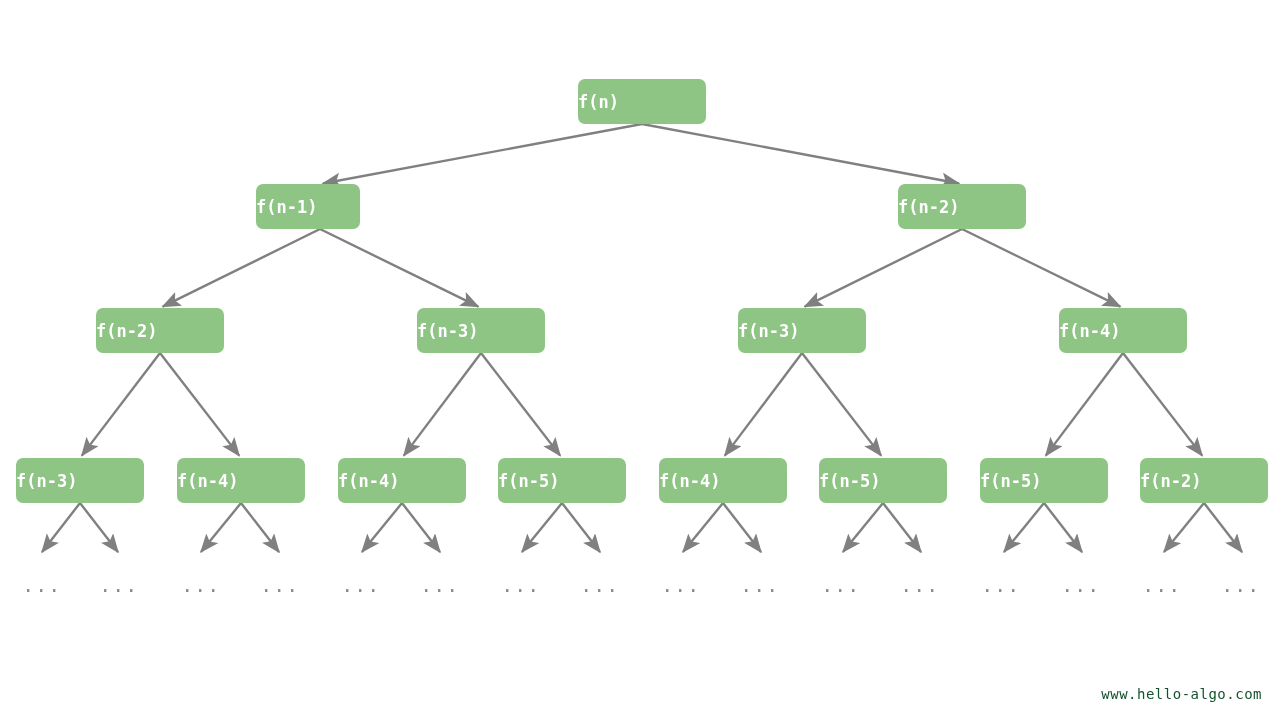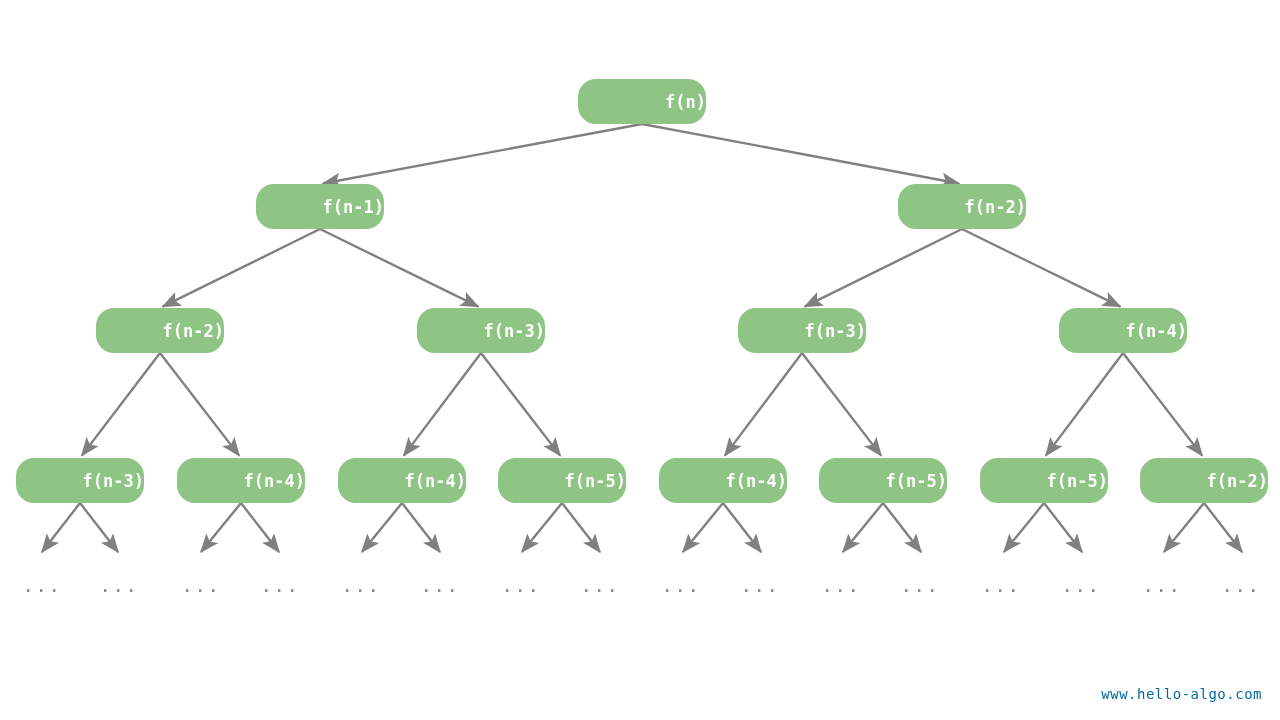--- a/index.html
+++ b/index.html
@@ -21,23 +21,23 @@
     top: 0;
     width: 1280px;
     height: 720px;
     pointer-events: none;
   }
   .node {
     position: absolute;
     box-sizing: border-box;
     display: flex;
     align-items: center;
-    justify-content: flex-end;
+    justify-content: flex-start;
     background: #8ec484;
-    border-radius: 18px;
+    border-radius: 7px;
     color: #ffffff;
     font-family: "DejaVu Sans Mono", "Liberation Mono", monospace;
     font-size: 17px;
     font-weight: bold;
     letter-spacing: 0px;
     white-space: nowrap;
     user-select: none;
   }
   .ellipsis {
     position: absolute;
@@ -105,21 +105,21 @@
         <line x1="1044" y1="503" x2="1082" y2="552" stroke="#808080" stroke-width="2.4" marker-end="url(#arrowhead)"></line>
         <line x1="1204" y1="503" x2="1164" y2="552" stroke="#808080" stroke-width="2.4" marker-end="url(#arrowhead)"></line>
         <line x1="1204" y1="503" x2="1242" y2="552" stroke="#808080" stroke-width="2.4" marker-end="url(#arrowhead)"></line>
       </g>
   </svg>
 
   <div id="node-layer">
       <div class="node" style="left: 578px; top: 79px; width: 128px; height: 45px; background: rgb(142, 196, 132); color: rgb(255, 255, 255);">
         <span>f(n)</span>
       </div>
-      <div class="node" style="left: 256px; top: 184px; width: 128px; height: 45px; background: rgb(142, 196, 132); color: rgb(255, 255, 255); padding-left: 24px;">
+      <div class="node" style="left: 256px; top: 184px; width: 104px; height: 45px; background: rgb(142, 196, 132); color: rgb(255, 255, 255);">
         <span>f(n-1)</span>
       </div>
       <div class="node" style="left: 898px; top: 184px; width: 128px; height: 45px; background: rgb(142, 196, 132); color: rgb(255, 255, 255);">
         <span>f(n-2)</span>
       </div>
       <div class="node" style="left: 96px; top: 308px; width: 128px; height: 45px; background: rgb(142, 196, 132); color: rgb(255, 255, 255);">
         <span>f(n-2)</span>
       </div>
       <div class="node" style="left: 417px; top: 308px; width: 128px; height: 45px; background: rgb(142, 196, 132); color: rgb(255, 255, 255);">
         <span>f(n-3)</span>
@@ -167,15 +167,15 @@
       <div class="ellipsis" style="left: 681px; top: 585px; transform: translate(-50%, -50%); color: rgb(138, 138, 138);">...</div>
       <div class="ellipsis" style="left: 760px; top: 585px; transform: translate(-50%, -50%); color: rgb(138, 138, 138);">...</div>
       <div class="ellipsis" style="left: 841px; top: 585px; transform: translate(-50%, -50%); color: rgb(138, 138, 138);">...</div>
       <div class="ellipsis" style="left: 920px; top: 585px; transform: translate(-50%, -50%); color: rgb(138, 138, 138);">...</div>
       <div class="ellipsis" style="left: 1001px; top: 585px; transform: translate(-50%, -50%); color: rgb(138, 138, 138);">...</div>
       <div class="ellipsis" style="left: 1081px; top: 585px; transform: translate(-50%, -50%); color: rgb(138, 138, 138);">...</div>
       <div class="ellipsis" style="left: 1162px; top: 585px; transform: translate(-50%, -50%); color: rgb(138, 138, 138);">...</div>
       <div class="ellipsis" style="left: 1241px; top: 585px; transform: translate(-50%, -50%); color: rgb(138, 138, 138);">...</div>
     </div>
 
-  <div id="watermark" style="color: #0369a1; text-align: center;">www.hello-algo.com</div>
+  <div id="watermark" style="color: #14532d; text-align: center;">www.hello-algo.com</div>
 
 </div>
 
 </body></html>

